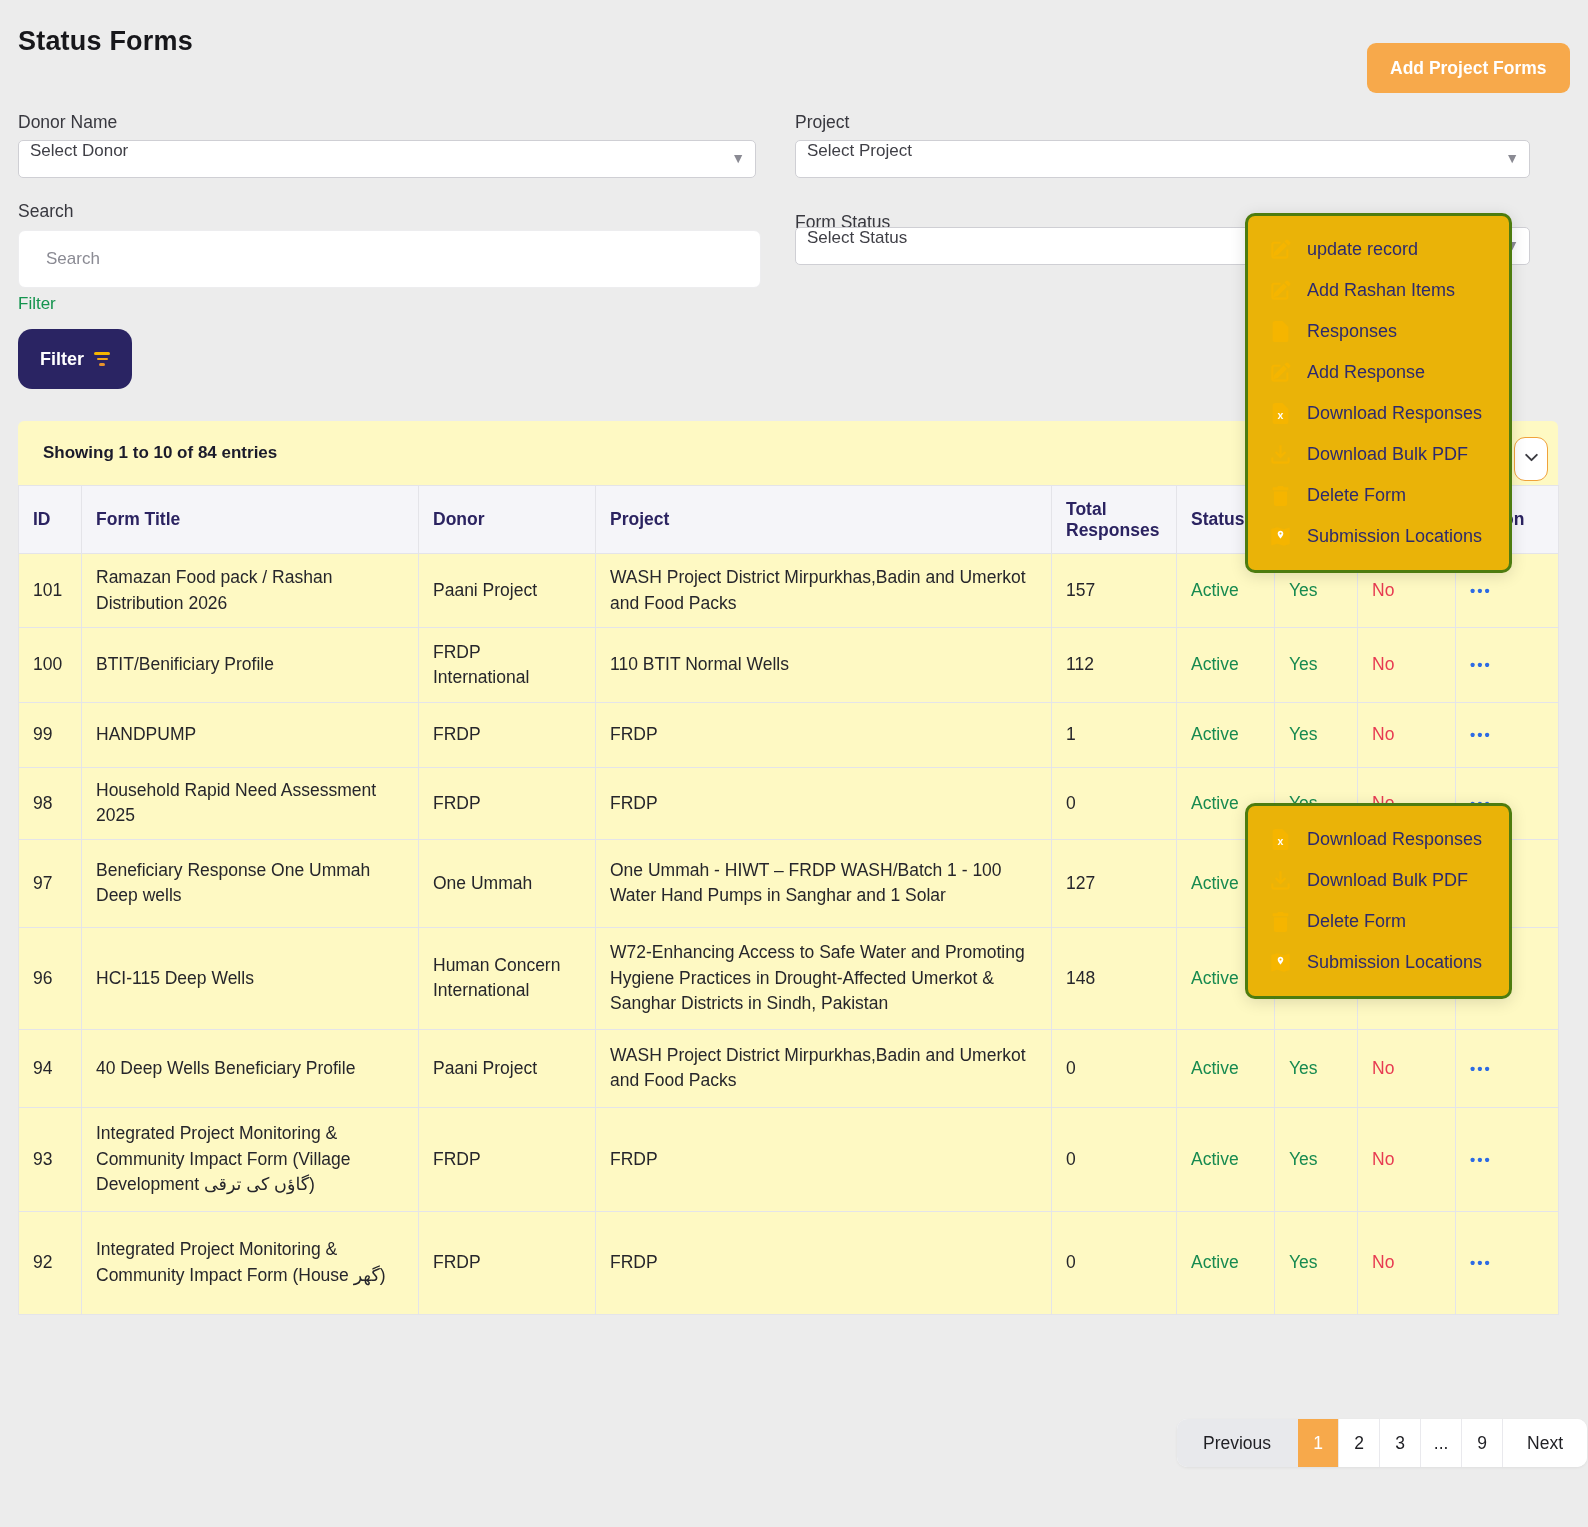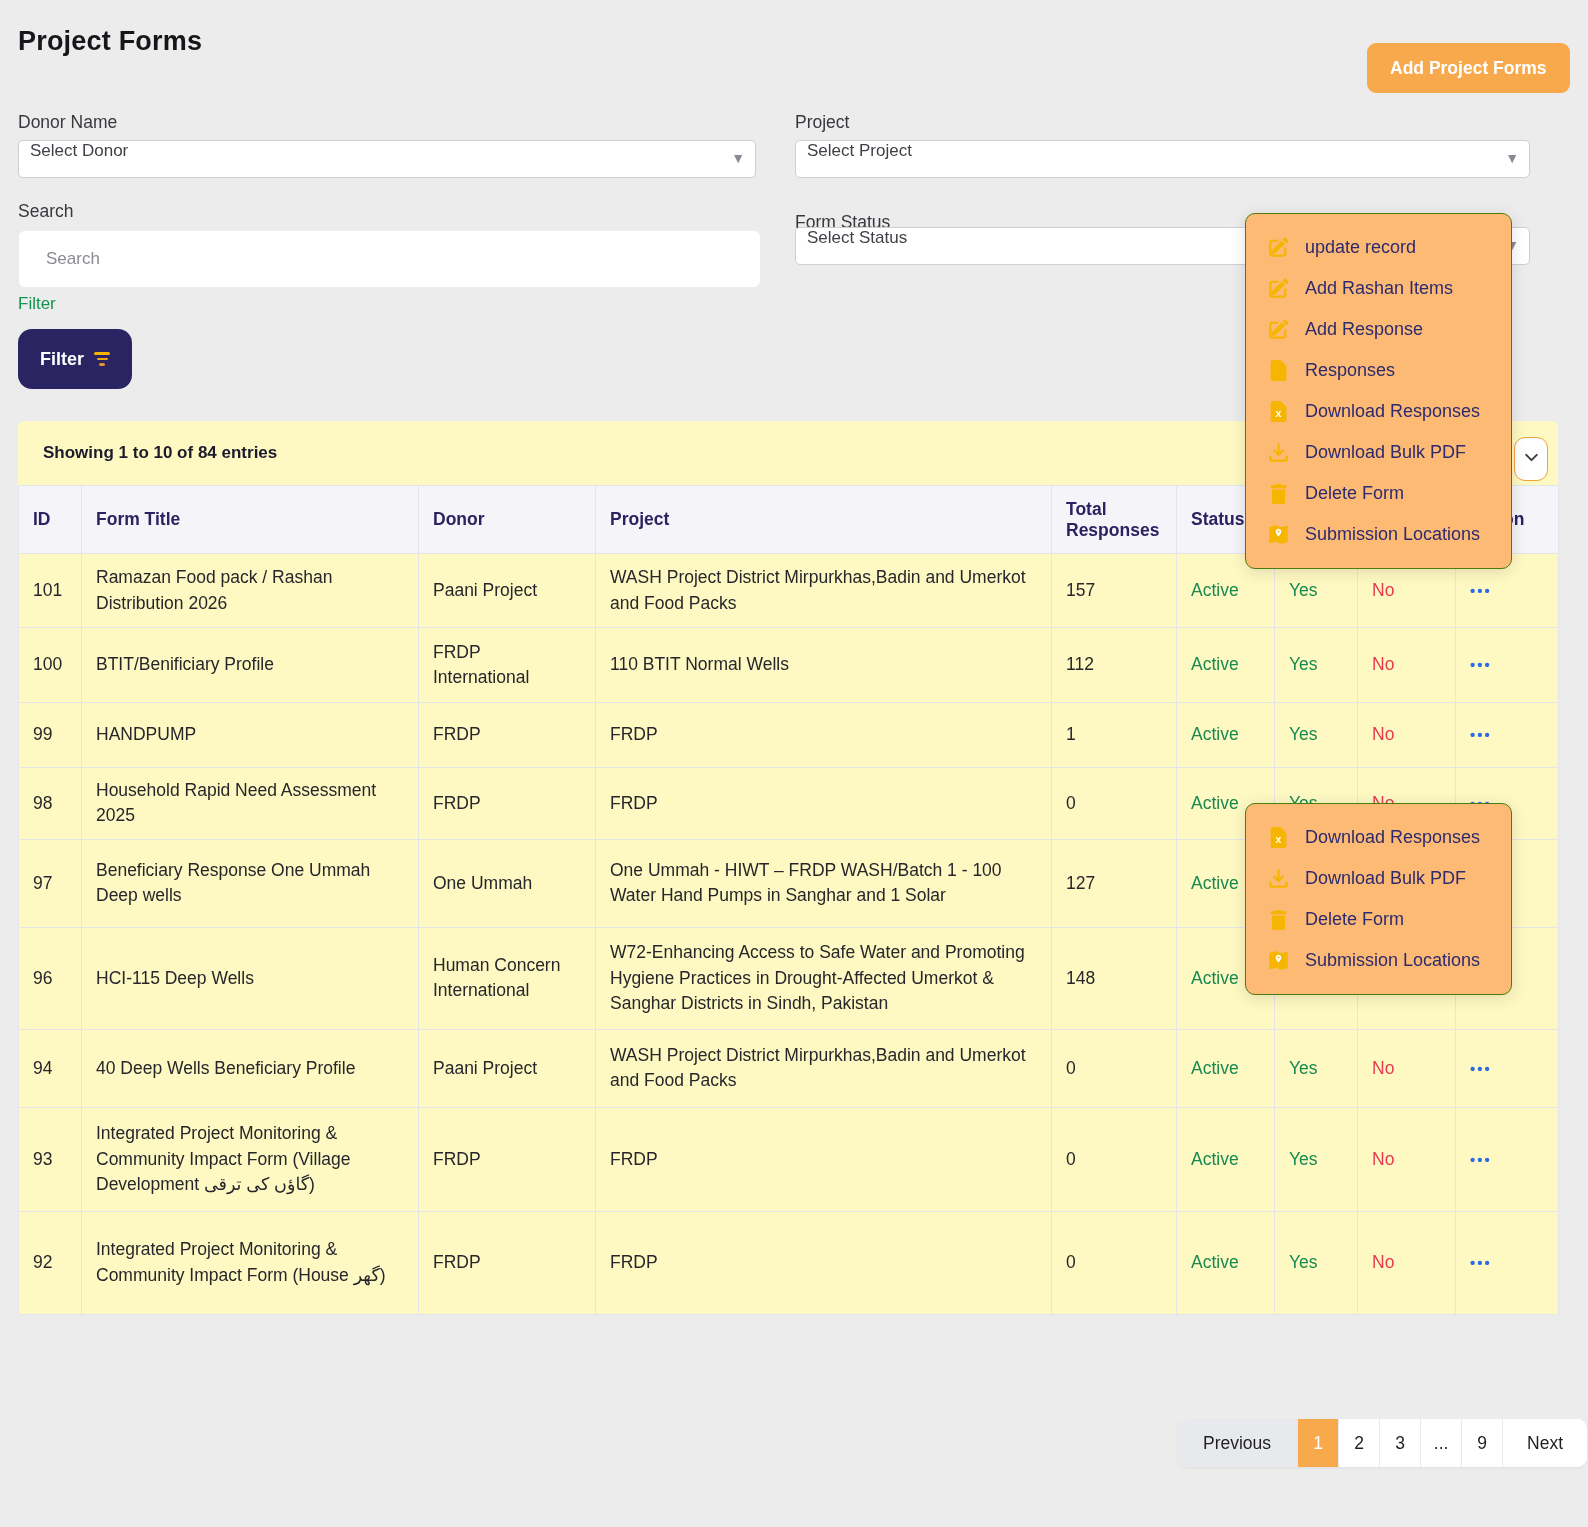--- a/index.html
+++ b/index.html
@@ -64,21 +64,21 @@
   
   .pagesize-box {
     left:1514px; top:437px; width:34px; height:44px;
     background:#fff; border:1.5px solid #F0A23B; border-radius:11px;
     display:flex; align-items:center; justify-content:center; cursor:pointer;
   }
   .pagesize-box svg { width:17px; height:17px; }
 
   
   .ctx-menu {
-    width:267px; background:#fdba74; border:1px solid #4d7c0f; border-radius:10px;
+    width:267px; background:#eab308; border:3px solid #4d7c0f; border-radius:10px;
     box-shadow:0 3px 16px rgba(0,0,0,.13); padding:13px 0; z-index:10;
   }
   .ctx-item {
     display:flex; align-items:center; gap:16px; padding:10px 22px;
     font-size:18px; font-weight:500; color:#2D2A6E; cursor:pointer; white-space:nowrap;
   }
   .ctx-item .ic { width:21px; height:21px; flex:0 0 21px; display:flex; align-items:center; justify-content:center; }
   .ctx-item .ic svg { width:21px; height:21px; }
 
   
@@ -92,21 +92,21 @@
     font-size:17.5px; color:#1F1F24; background:#fff; border-left:1px solid #E9E9ED; cursor:pointer;
   }
   .pg:first-child { border-left:none; }
   .pg-prev { padding:0 26px; background:#E8E9EC; }
   .pg-next { padding:0 24px; }
   .pg-active { background:#F7A94B; color:#fff; }
 </style>
 </head>
 <body>
 
-<div class="abs page-title">Project Forms</div>
+<div class="abs page-title">Status Forms</div>
 <button class="abs add-btn">Add Project Forms</button>
 
 <div class="abs field-label" style="left:18px; top:112px;">Donor Name</div>
 <div class="abs select" style="left:18px; top:140px; width:738px; height:38px;">
   <span>Select Donor</span>
   <span class="caret">▼</span>
 </div>
 
 <div class="abs field-label" style="left:795px; top:112px;">Project</div>
 <div class="abs select" style="left:795px; top:140px; width:735px; height:38px;">
@@ -287,34 +287,34 @@
           <path d="M12.15.8a1.15 1.15 0 0 1 1.63 0l1.42 1.42a1.15 1.15 0 0 1 0 1.63l-1.06 1.06-3.05-3.05L12.15.8z"></path>
           <path d="M10.35 2.6 3.3 9.65l-.88 2.95a.42.42 0 0 0 .53.53l2.95-.88 7.05-7.05-2.6-2.6z"></path>
           <path d="M1 4.1A2.1 2.1 0 0 1 3.1 2H8v1.6H3.1a.5.5 0 0 0-.5.5v8.8a.5.5 0 0 0 .5.5h8.8a.5.5 0 0 0 .5-.5V8H14v4.9a2.1 2.1 0 0 1-2.1 2.1H3.1A2.1 2.1 0 0 1 1 12.9V4.1z"></path>
         </svg>
       </span>
     <span>Add Rashan Items</span>
   </div>
   <div class="ctx-item">
     <span class="ic">
         <svg viewBox="0 0 16 16" fill="#F5B500">
+          <path d="M4 0h5.5L14 4.5V14a2 2 0 0 1-2 2H4a2 2 0 0 1-2-2V2a2 2 0 0 1 2-2z"></path>
+        </svg>
+      </span>
+    <span>Responses</span>
+  </div>
+  <div class="ctx-item">
+    <span class="ic">
+        <svg viewBox="0 0 16 16" fill="#F5B500">
           <path d="M12.15.8a1.15 1.15 0 0 1 1.63 0l1.42 1.42a1.15 1.15 0 0 1 0 1.63l-1.06 1.06-3.05-3.05L12.15.8z"></path>
           <path d="M10.35 2.6 3.3 9.65l-.88 2.95a.42.42 0 0 0 .53.53l2.95-.88 7.05-7.05-2.6-2.6z"></path>
           <path d="M1 4.1A2.1 2.1 0 0 1 3.1 2H8v1.6H3.1a.5.5 0 0 0-.5.5v8.8a.5.5 0 0 0 .5.5h8.8a.5.5 0 0 0 .5-.5V8H14v4.9a2.1 2.1 0 0 1-2.1 2.1H3.1A2.1 2.1 0 0 1 1 12.9V4.1z"></path>
         </svg>
       </span>
     <span>Add Response</span>
-  </div>
-  <div class="ctx-item">
-    <span class="ic">
-        <svg viewBox="0 0 16 16" fill="#F5B500">
-          <path d="M4 0h5.5L14 4.5V14a2 2 0 0 1-2 2H4a2 2 0 0 1-2-2V2a2 2 0 0 1 2-2z"></path>
-        </svg>
-      </span>
-    <span>Responses</span>
   </div>
   <div class="ctx-item">
     <span class="ic">
         <svg viewBox="0 0 16 16">
           <path fill="#F5B500" d="M4 0h5.5L14 4.5V14a2 2 0 0 1-2 2H4a2 2 0 0 1-2-2V2a2 2 0 0 1 2-2z"></path>
           <text x="8" y="12" font-size="8" font-weight="bold" fill="#fff" text-anchor="middle" font-family="sans-serif">x</text>
         </svg>
       </span>
     <span>Download Responses</span>
   </div>

